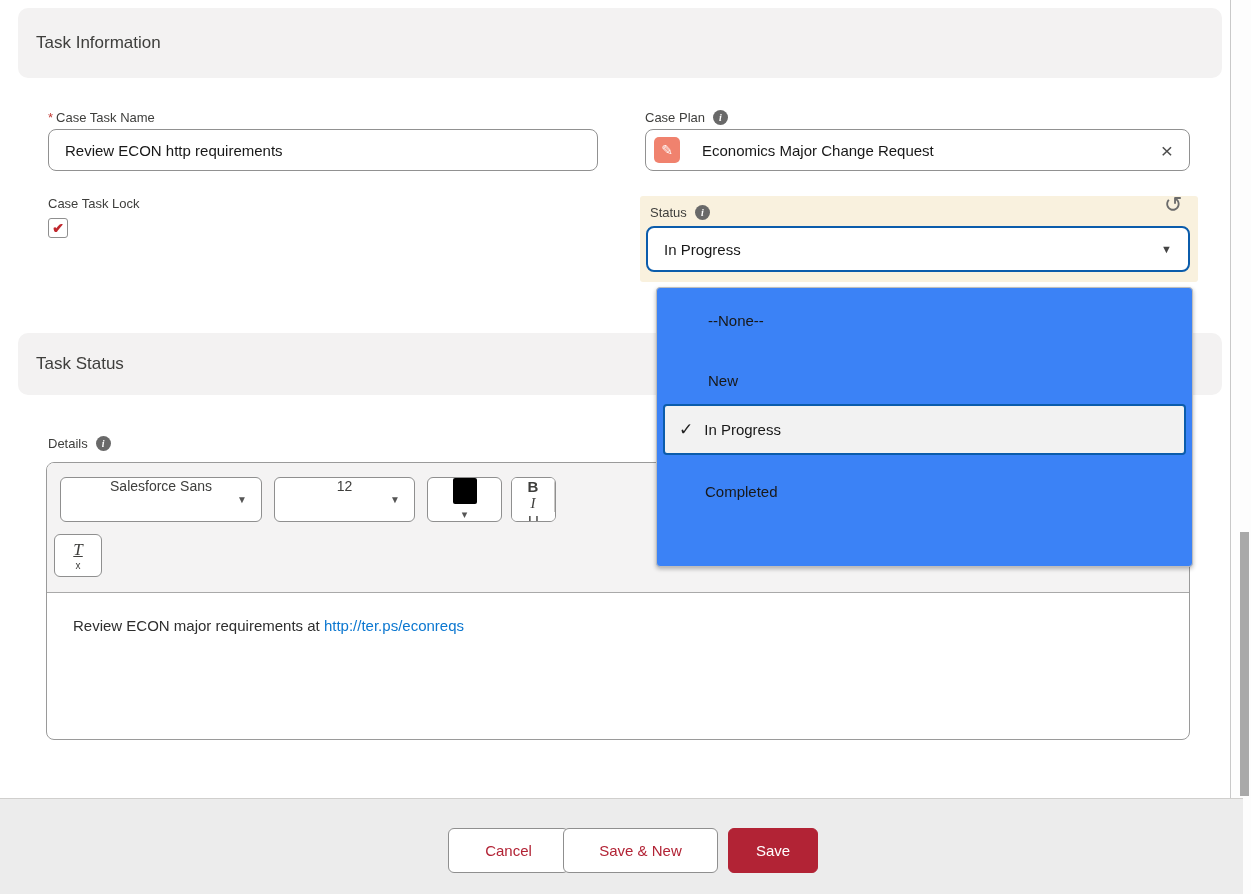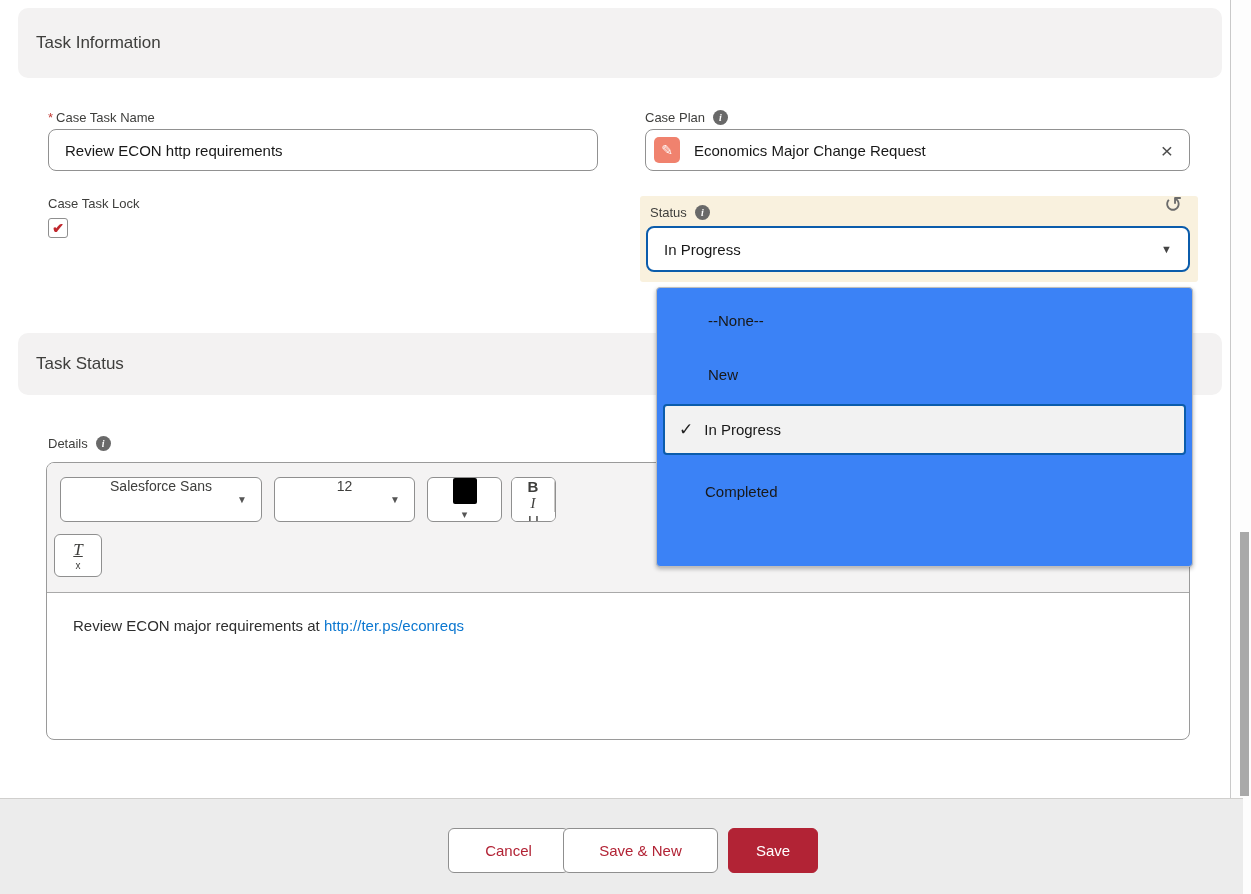--- a/index.html
+++ b/index.html
@@ -17,21 +17,21 @@
           font-size:10px; font-weight:bold; font-family:"Liberation Serif", serif; font-style:italic;
           align-items:center; justify-content:center; margin-left:8px; cursor:pointer; }
 
   .txt-input { position:absolute; background:#fff; border:1px solid #919191; border-radius:8px;
                font-size:15px; color:#181818; display:flex; align-items:center; padding:0 16px; }
   .name-input { left:48px; top:129px; width:550px; height:42px; }
 
   .pill { left:645px; top:129px; width:545px; height:42px; padding:0 8px; }
   .pill .obj-icon { width:26px; height:26px; border-radius:5px; background:#f0826e; color:#fff;
                     display:flex; align-items:center; justify-content:center; font-size:14px; flex:0 0 auto; }
-  .pill .pill-text { margin-left:14px; flex:1; }
+  .pill .pill-text { margin-left:22px; flex:1; }
   .pill .clear-x { font-size:21px; color:#4d4d4d; padding:0 8px; cursor:pointer; line-height:1; }
 
   .checkbox { position:absolute; left:48px; top:218px; width:20px; height:20px; background:#fff;
               border:1px solid #8f8f8f; border-radius:3px; display:flex; align-items:center;
               justify-content:center; cursor:pointer; }
   .checkbox .chk { color:#c0272d; font-size:14px; font-weight:bold; line-height:1; }
 
   .status-block { position:absolute; left:640px; top:196px; width:558px; height:86px;
                   background:#f9f1de; border-radius:3px; }
   .undo-btn { position:absolute; left:1164px; top:194px; font-size:22px; color:#6b6b6b; cursor:pointer;
@@ -39,21 +39,21 @@
   .combobox { position:absolute; left:646px; top:226px; width:544px; height:46px; background:#fff;
               border:2px solid #0b5cab; border-radius:8px; display:flex; align-items:center;
               padding:0 16px; font-size:15px; color:#181818; cursor:pointer; z-index:6; }
   .combobox .caret { margin-left:auto; font-size:11px; color:#444; }
 
   .dropdown { position:absolute; left:656px; top:287px; width:537px; height:280px; background:#3b82f6;
               border:1px solid #bdbdbd; border-radius:4px; box-shadow:0 2px 4px rgba(0,0,0,0.28);
               z-index:30; }
   .opt { position:absolute; left:0; width:100%; height:54px; display:flex; align-items:center;
          padding-left:51px; font-size:15px; color:#181818; cursor:pointer; }
-  .opt-none { top:5px; } .opt-new { top:59px; } .opt-completed { top:176px;padding-left:48px; }
+  .opt-none { top:5px; } .opt-new { top:65px; } .opt-completed { top:176px;padding-left:48px; }
   .opt-selected { top:116px; left:6px; width:calc(100% - 12px); height:51px; padding-left:14px;
                   background:#f2f2f2; border:2px solid #0b5cab; border-radius:4px; }
   .opt-selected .optcheck { font-size:17px; color:#222; margin-right:11px; }
 
   .rte { position:absolute; left:46px; top:462px; width:1144px; height:278px; background:#fff;
          border:1px solid #9a9a9a; border-radius:8px; z-index:1; }
   .rte-toolbar { position:absolute; left:0; top:0; width:100%; height:130px; background:#f4f3f3;
                  border-bottom:1px solid #a9a9a9; border-radius:7px 7px 0 0; }
   .tb { position:absolute; background:#fff; border:1px solid #8f8f8f; border-radius:6px;
         display:flex; align-items:center; font-size:14px; color:#3e3e3c; cursor:pointer;flex-direction:column; }

